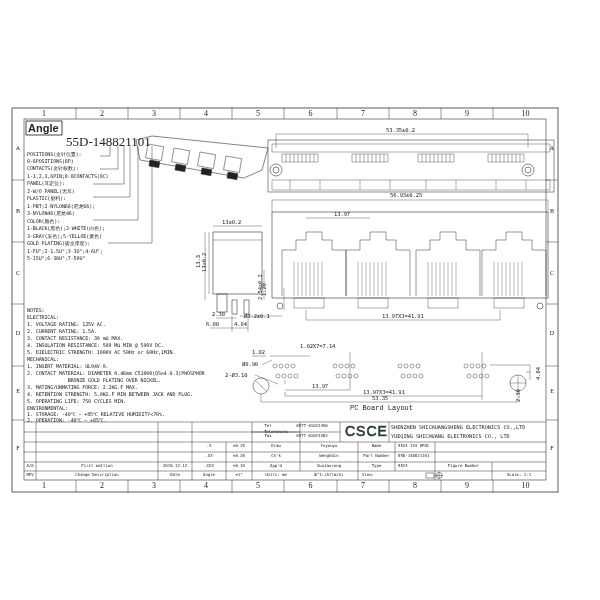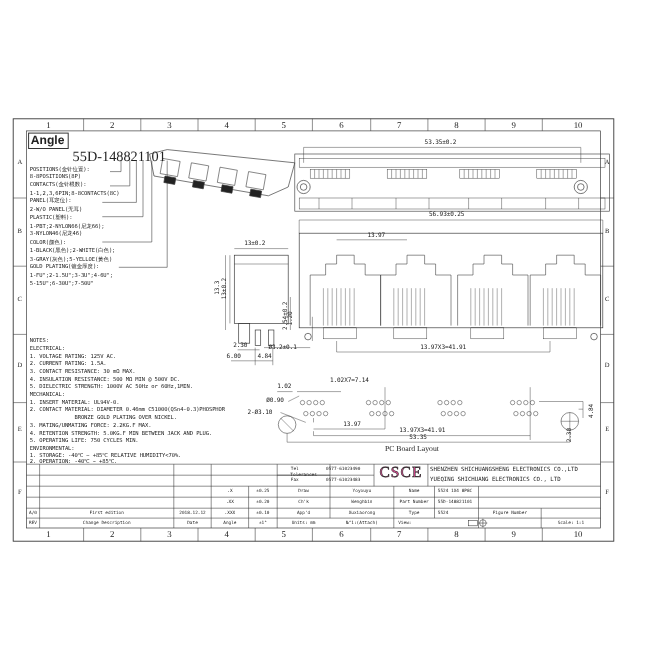--- a/index.html
+++ b/index.html
@@ -405,21 +405,21 @@
 
 <div class="t note" style="left:252px;top:350px;font-size:5.5px;">1.02</div>
 <div class="t note" style="left:300px;top:344px;font-size:5.5px;">1.02X7=7.14</div>
 <div class="t note" style="left:242px;top:362px;font-size:5.5px;">Ø0.90</div>
 <div class="t note" style="left:225px;top:373px;font-size:5.5px;">2-Ø3.10</div>
 <div class="t note" style="left:312px;top:384px;font-size:5.5px;">13.97</div>
 <div class="t note" style="left:363px;top:390px;font-size:5.5px;">13.97X3=41.91</div>
 <div class="t note" style="left:372px;top:396px;font-size:5.5px;">53.35</div>
 <div class="t note" style="left:536px;top:380px;font-size:5.5px;transform:rotate(-90deg);transform-origin:left top;">4.84</div>
 <div class="t note" style="left:516px;top:402px;font-size:5.5px;transform:rotate(-90deg);transform-origin:left top;">2.30</div>
-<div class="t" style="left:350px;top:405px;font-size:7px;font-family:Liberation Serif, serif;">PC Board Layout</div>
+<div class="t" style="left:350px;top:405px;font-size:7px;font-family:Liberation Mono, monospace;">PC Board Layout</div>
 
 <div>
   <div class="tb" style="left:252px;top:430px;width:48px;">Tolerances</div>
 
   <div class="tb" style="left:192px;top:444px;width:34px;">.X</div>
   <div class="tb" style="left:226px;top:444px;width:26px;">±0.25</div>
   <div class="tb" style="left:192px;top:454px;width:34px;">.XX</div>
   <div class="tb" style="left:226px;top:454px;width:26px;">±0.20</div>
   <div class="tb" style="left:192px;top:464px;width:34px;">.XXX</div>
   <div class="tb" style="left:226px;top:464px;width:26px;">±0.10</div>
@@ -430,21 +430,21 @@
   <div class="tb" style="left:36px;top:464px;width:122px;">First edition</div>
   <div class="tb" style="left:158px;top:464px;width:34px;">2018.12.12</div>
   <div class="tb" style="left:24px;top:473px;width:12px;">REV</div>
   <div class="tb" style="left:36px;top:473px;width:122px;">Change Description</div>
   <div class="tb" style="left:158px;top:473px;width:34px;">Date</div>
 
   <div class="tb" style="left:252px;top:424px;width:32px;">Tel</div>
   <div class="tb" style="left:284px;top:424px;width:56px;">0577-61023490</div>
   <div class="tb" style="left:252px;top:434px;width:32px;">Fax</div>
   <div class="tb" style="left:284px;top:434px;width:56px;">0577-61023483</div>
-  <div class="t" style="left:345px;top:424px;font-family:Liberation Serif, serif;font-size:14px;color:#ec4899;-webkit-text-stroke:0.6px #333;letter-spacing:1px;text-align:center;">CSCE</div>
+  <div class="t" style="left:345px;top:424px;font-family:Liberation Sans, sans-serif;font-size:14px;color:#14532d;-webkit-text-stroke:0.6px #333;letter-spacing:1px;text-align:center;">CSCE</div>
   <div class="tb" style="left:391px;top:425px;text-align:left;font-size:5.2px;">SHENZHEN SHICHUANGSHENG ELECTRONICS CO.,LTD</div>
   <div class="tb" style="left:391px;top:434px;text-align:left;font-size:5.2px;">YUEQING SHICHUANG ELECTRONICS CO., LTD</div>
 
   <div class="tb" style="left:252px;top:444px;width:48px;">Draw</div>
   <div class="tb" style="left:300px;top:444px;width:58px;">Yoyouyu</div>
   <div class="tb" style="left:252px;top:454px;width:48px;">Ch'k</div>
   <div class="tb" style="left:300px;top:454px;width:58px;">Wenghbin</div>
   <div class="tb" style="left:252px;top:464px;width:48px;">App'd</div>
   <div class="tb" style="left:300px;top:464px;width:58px;">Xuxiaorong</div>
 

